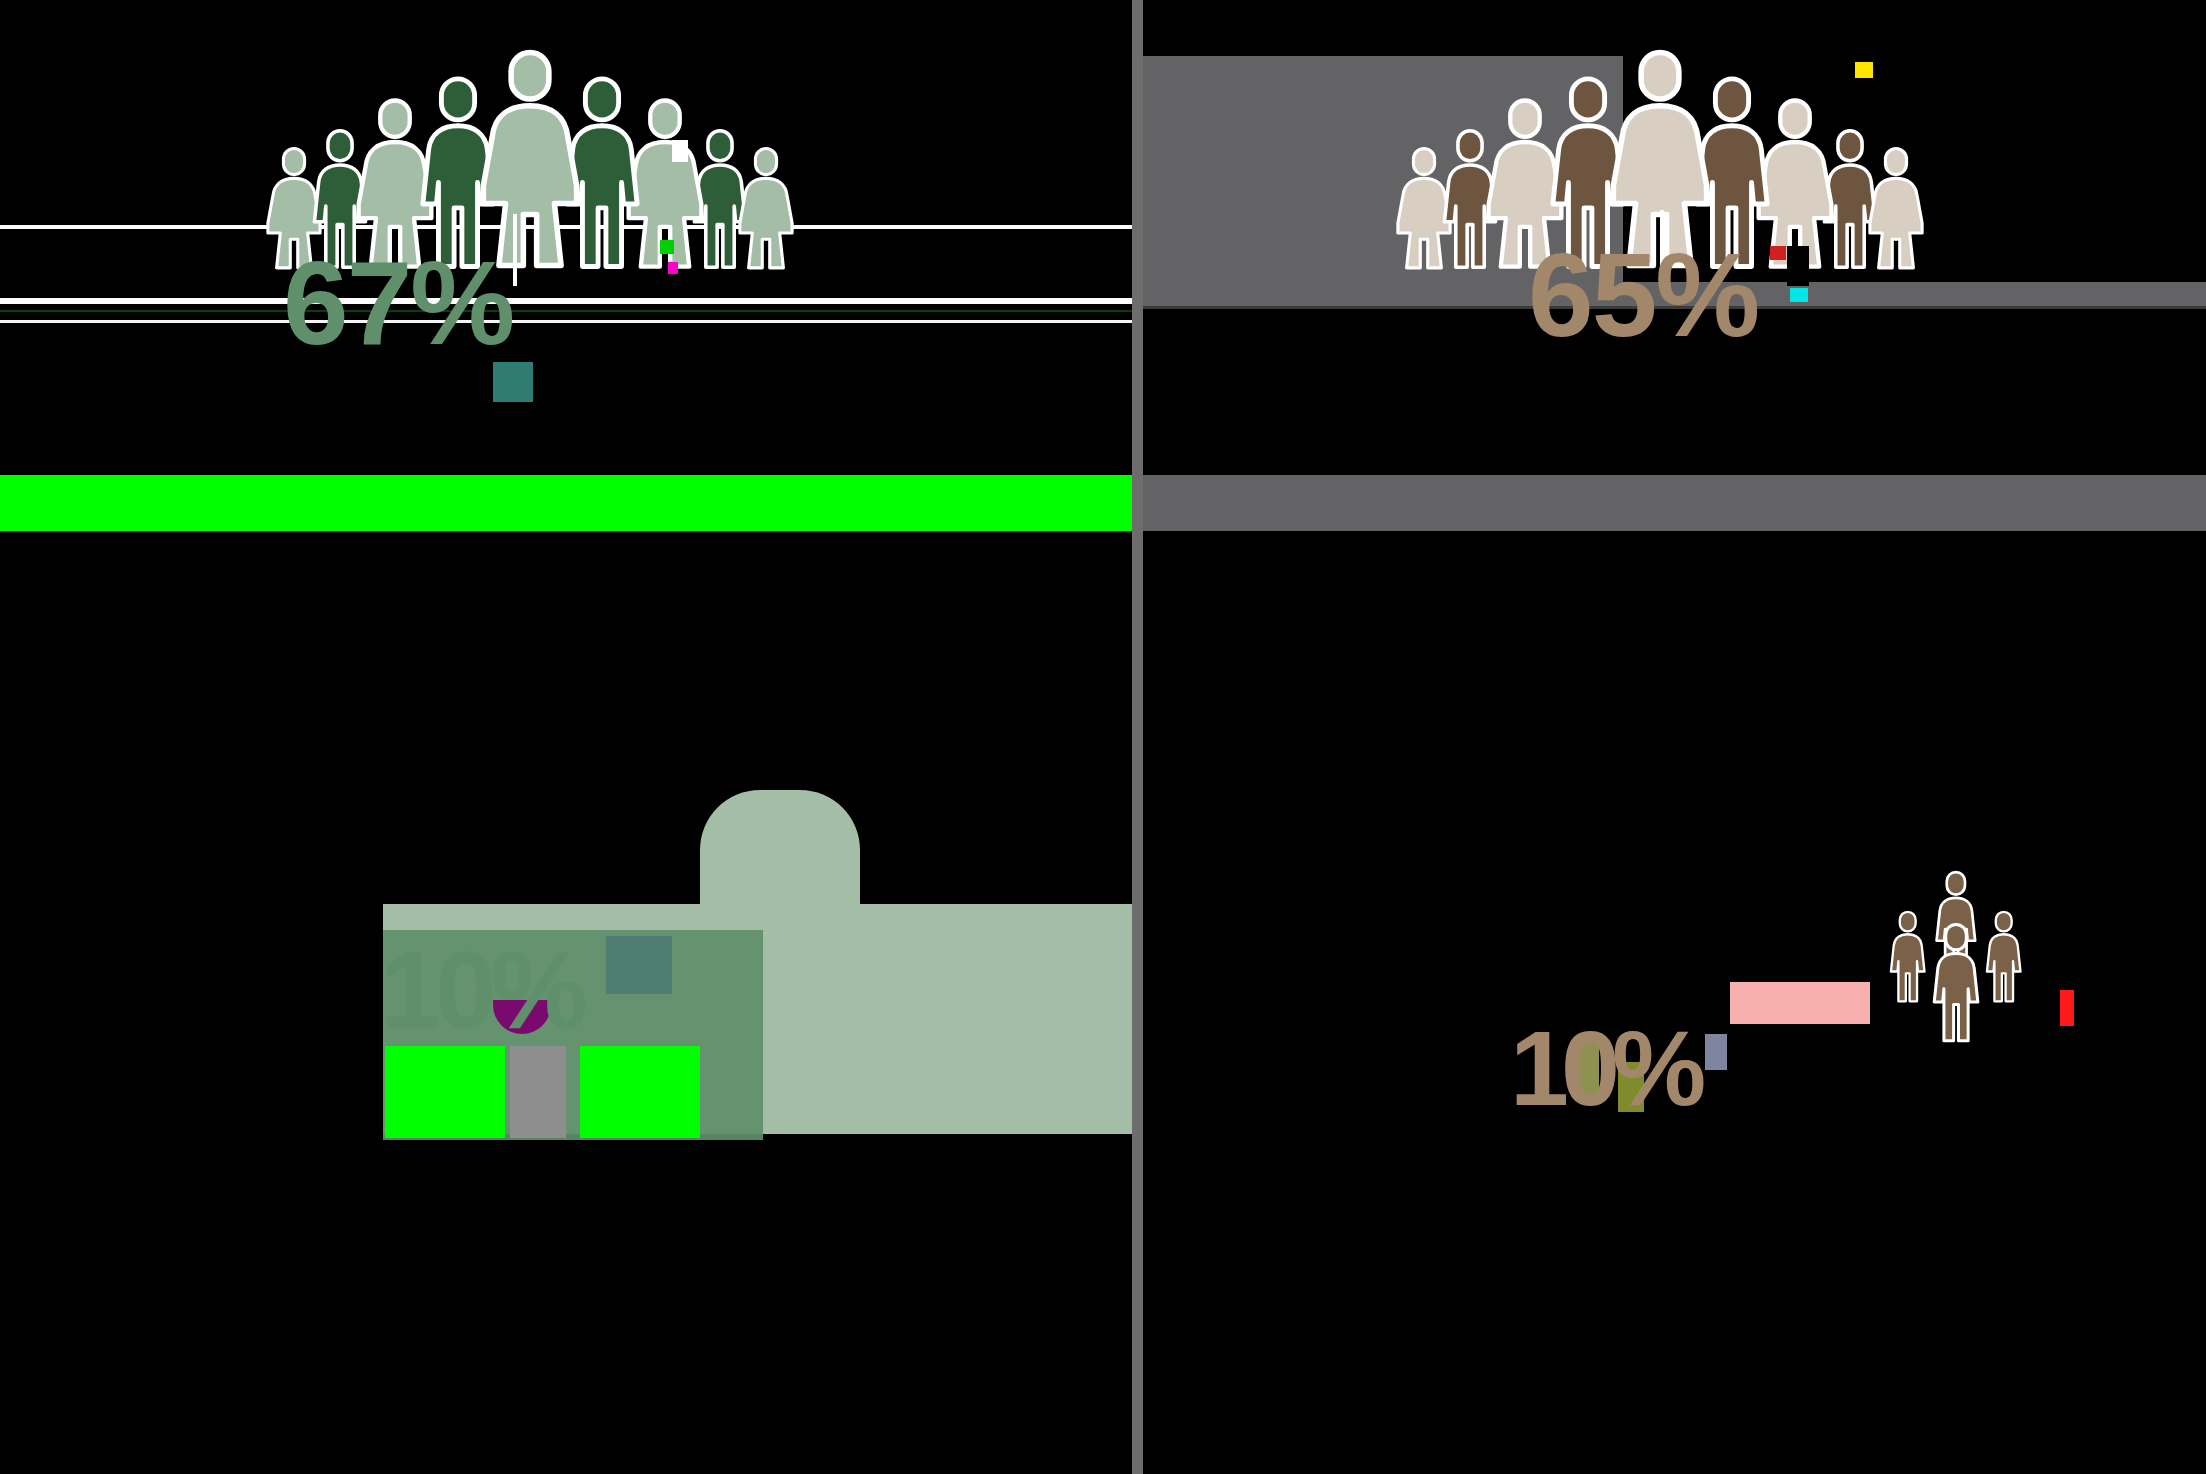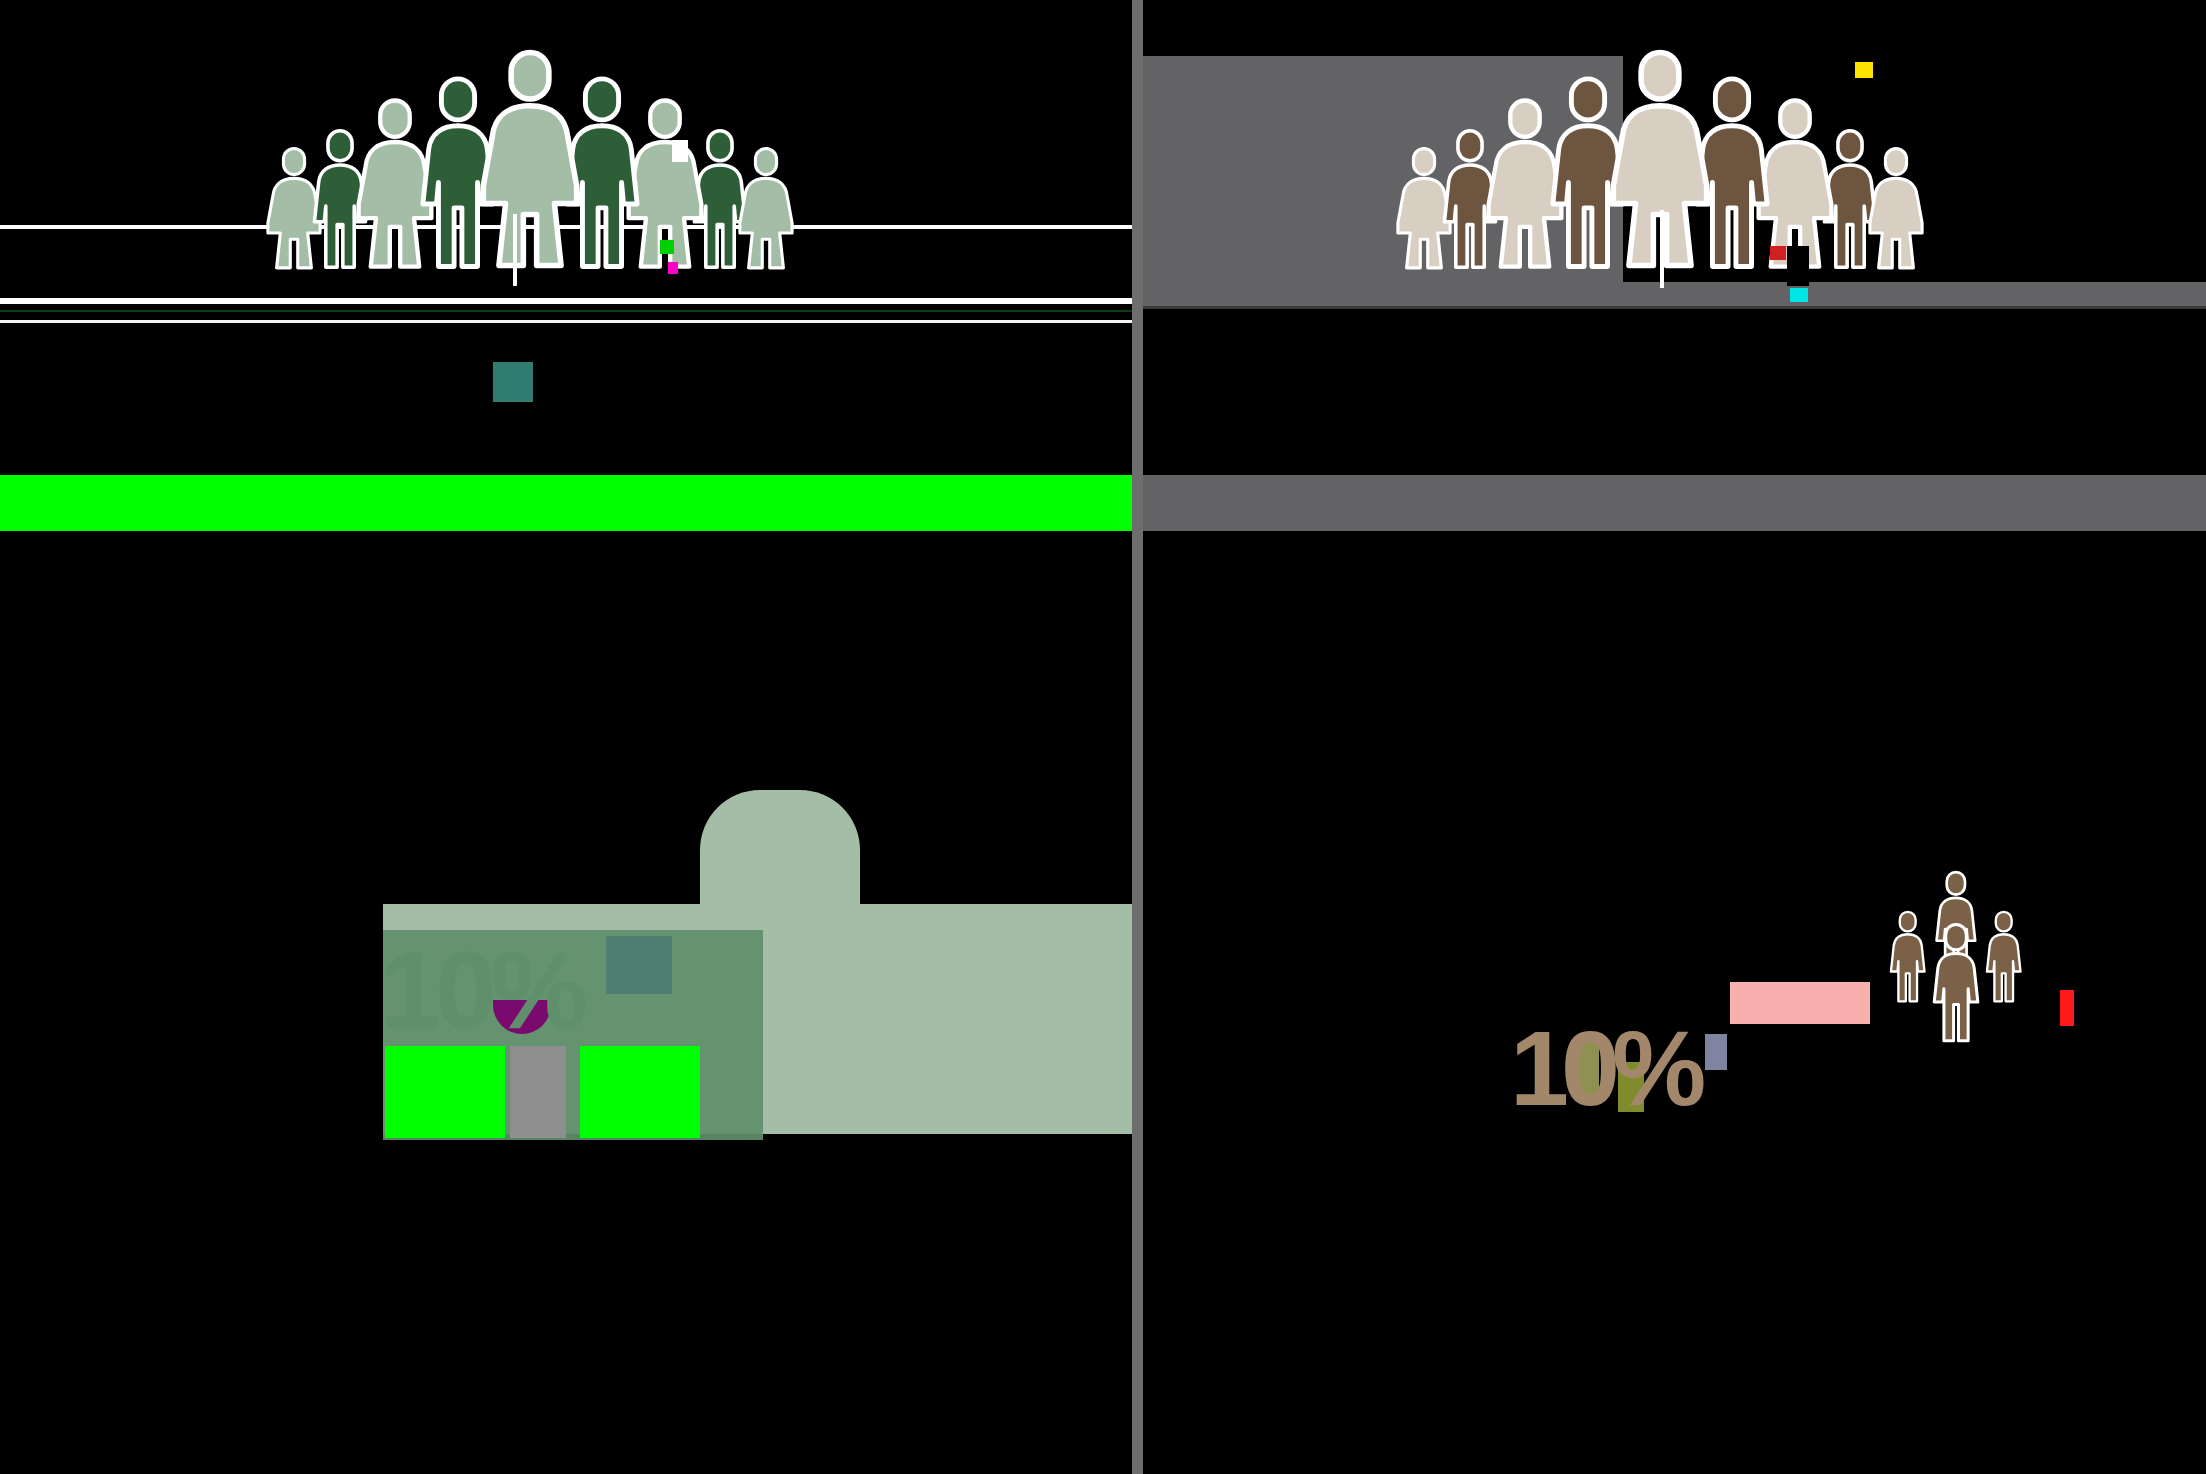--- a/index.html
+++ b/index.html
@@ -280,20 +280,21 @@
           <g fill="#a3bda6" stroke="#ffffff" stroke-width="5" stroke-linejoin="round">
             <rect x="33" y="4" width="34" height="42" rx="17"></rect>
             <path d="M50 52 C30 52 18 62 16 80 L8 124 L8 140 L22 140 L28 140 L22 196 L44 196 L44 150 L56 150 L56 196 L78 196 L72 140 L78 140 L92 140 L92 124 L84 80 C82 62 70 52 50 52 Z"></path>
           </g>
         </svg>
       </div>
     </div>
 
   <div class="leader leader-left"></div>
 
+  <div class="pct pct-left">67%</div>
 
   <div class="bar-green"></div>
 
   <div class="smear-green-block2"></div>
   <div class="smear-green-block"></div>
   <div class="smear-green-dark"></div>
   <div class="smear-teal"></div>
   <div class="glitch-text-left">10%</div>
   <div class="smear-purple"></div>
   <div class="smear-green-neon1"></div>
@@ -372,20 +373,21 @@
           <g fill="#d9cec2" stroke="#ffffff" stroke-width="5" stroke-linejoin="round">
             <rect x="33" y="4" width="34" height="42" rx="17"></rect>
             <path d="M50 52 C30 52 18 62 16 80 L8 124 L8 140 L22 140 L28 140 L22 196 L44 196 L44 150 L56 150 L56 196 L78 196 L72 140 L78 140 L92 140 L92 124 L84 80 C82 62 70 52 50 52 Z"></path>
           </g>
         </svg>
       </div>
     </div>
 
   <div class="leader leader-right"></div>
 
+  <div class="pct pct-right">65%</div>
 
   <div class="bar-gray"></div>
 
   <div class="smear-pink"></div>
   <div class="glitch-text-right">10%</div>
   <div class="smear-olive1"></div>
   <div class="smear-olive2"></div>
   <div class="smear-blue"></div>
   <div class="smear-red-strip"></div>
 

